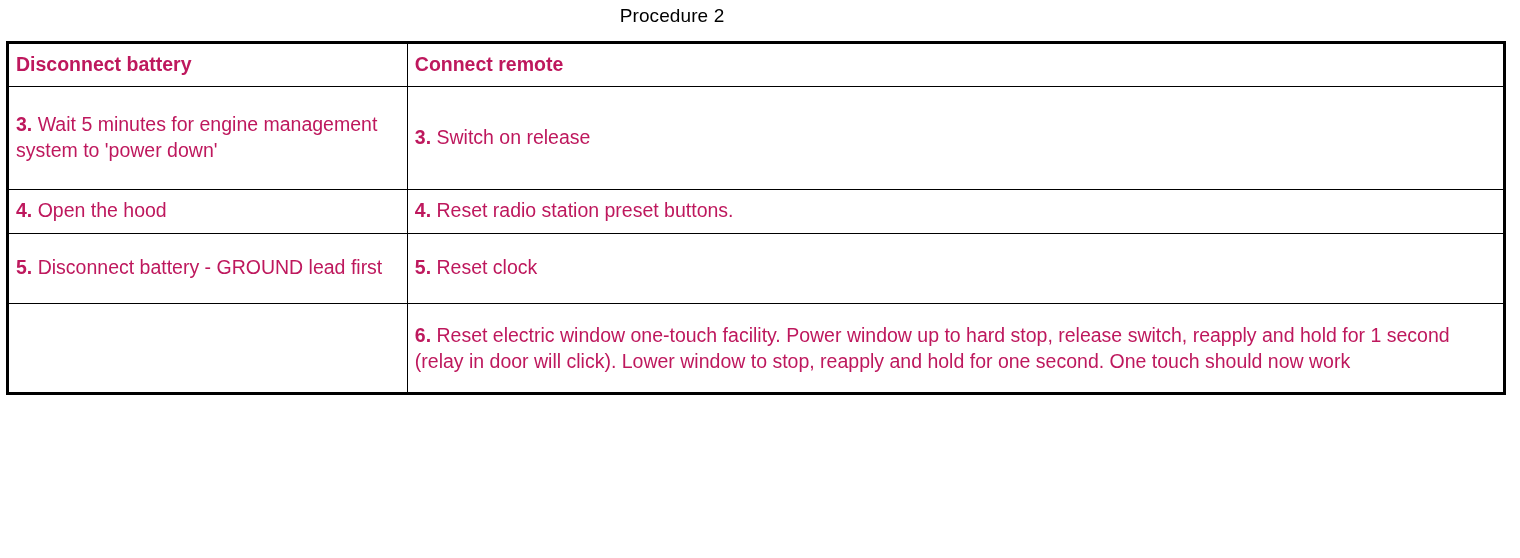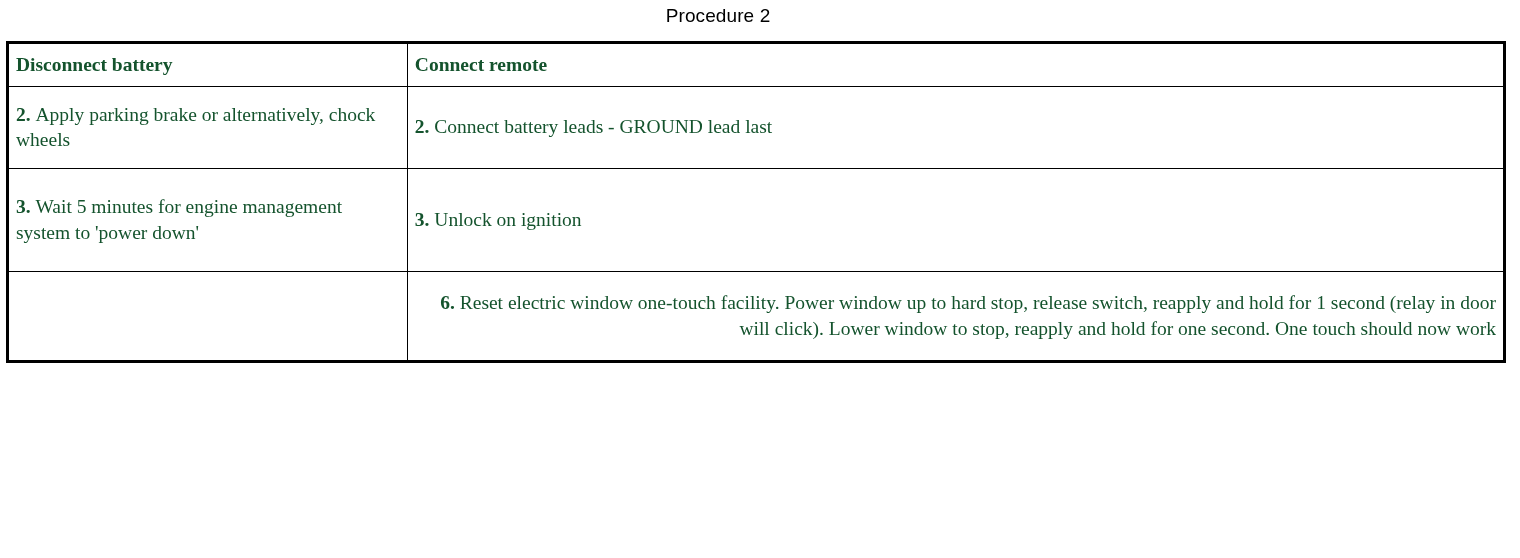--- a/index.html
+++ b/index.html
@@ -23,42 +23,40 @@
   .doc-title {
     position: absolute;
     top: 4px;
     left: 0;
     width: 1344px;
     text-align: center;
     font-size: 19px;
     line-height: 24px;
     letter-spacing: 0.1px;
     color: #000000;
-    padding-left: 46px;
   }
   .proc-table {
     position: absolute;
     top: 41px;
     left: 6px;
     width: 1500px;
     border-collapse: collapse;
     table-layout: fixed;
     border: 3px solid #000000;
     background: #ffffff;
   }
   .proc-table col.col-left  { width: 399px; }
   .proc-table col.col-right { width: 1095px; }
   .proc-table td {
     border: 1px solid #000000;
     vertical-align: middle;
     padding: 5px 7px 6px 7px;
     font-size: 19.5px;
     line-height: 25.5px;
-    color: #14532d;
-    font-family: Liberation Serif, serif;
+    color: #be185d;
   }
   .proc-table tr.header-row td {
     font-weight: bold;
     vertical-align: middle;
     padding-top: 4px;
     padding-bottom: 5px;
     height: 33px;
   }
   .step-num {
     font-weight: bold;
@@ -69,21 +67,20 @@
   td.row-h1  { height: 58px; }
   td.row-h2  { height: 70px; }
   td.row-h3  { height: 91px; }
   td.row-h4  { height: 32px; }
   td.row-h5  { height: 58px; }
   td.row-h6  { height: 77px; }
   td.cell-empty { padding: 0; }
   td.tall-para {
     vertical-align: middle;
     line-height: 26px;
-    text-align: right;
   }
 </style>
 </head>
 <body>
 
 <div class="page">
 
   <div class="doc-title">Procedure 2</div>
 
   <table class="proc-table">
@@ -91,43 +88,53 @@
       <col class="col-left">
       <col class="col-right">
     </colgroup>
     <tbody>
       <tr class="header-row">
         <td>Disconnect battery</td>
         <td>Connect remote</td>
       </tr>
 
 
-      <tr>
-        <td class="row-h2">
-          <span class="step-num">2. </span>
-          <span class="cell-body">Apply parking brake or alternatively, chock wheels</span>
-        </td>
-        <td class="row-h2">
-          <span class="step-num">2. </span>
-          <span class="cell-body">Connect battery leads - GROUND lead last</span>
-        </td>
-      </tr>
 
       <tr>
         <td class="row-h3">
           <span class="step-num">3. </span>
           <span class="cell-body">Wait 5 minutes for engine management system to 'power down'</span>
         </td>
         <td class="row-h3">
           <span class="step-num">3. </span>
-          <span class="cell-body">Unlock on ignition</span>
+          <span class="cell-body">Switch on release</span>
         </td>
       </tr>
 
+      <tr>
+        <td class="row-h4">
+          <span class="step-num">4. </span>
+          <span class="cell-body">Open the hood</span>
+        </td>
+        <td class="row-h4">
+          <span class="step-num">4. </span>
+          <span class="cell-body">Reset radio station preset buttons.</span>
+        </td>
+      </tr>
 
+      <tr>
+        <td class="row-h5">
+          <span class="step-num">5. </span>
+          <span class="cell-body">Disconnect battery - GROUND lead first</span>
+        </td>
+        <td class="row-h5">
+          <span class="step-num">5. </span>
+          <span class="cell-body">Reset clock</span>
+        </td>
+      </tr>
 
       <tr>
         <td class="row-h6 cell-empty">
           <span class="cell-body"></span>
         </td>
         <td class="row-h6 tall-para">
           <span class="step-num">6. </span>
           <span class="cell-body">Reset electric window one-touch facility. Power window up to hard stop, release switch, reapply and hold for 1 second (relay in door will click). Lower window to stop, reapply and hold for one second. One touch should now work</span>
         </td>
       </tr>

